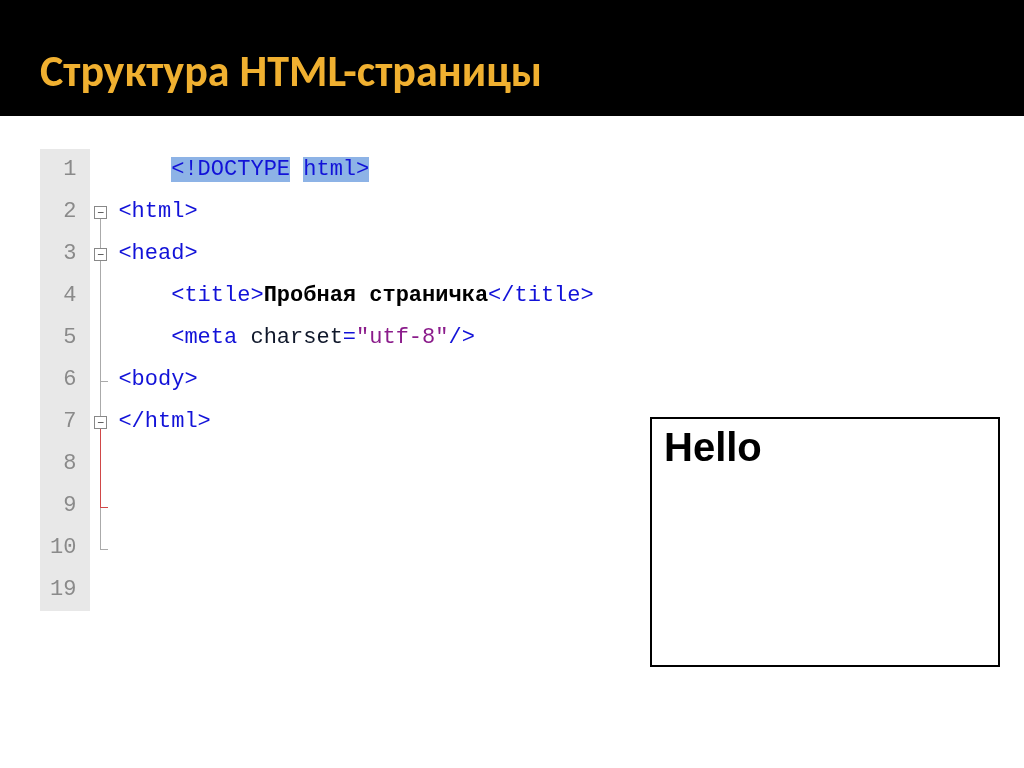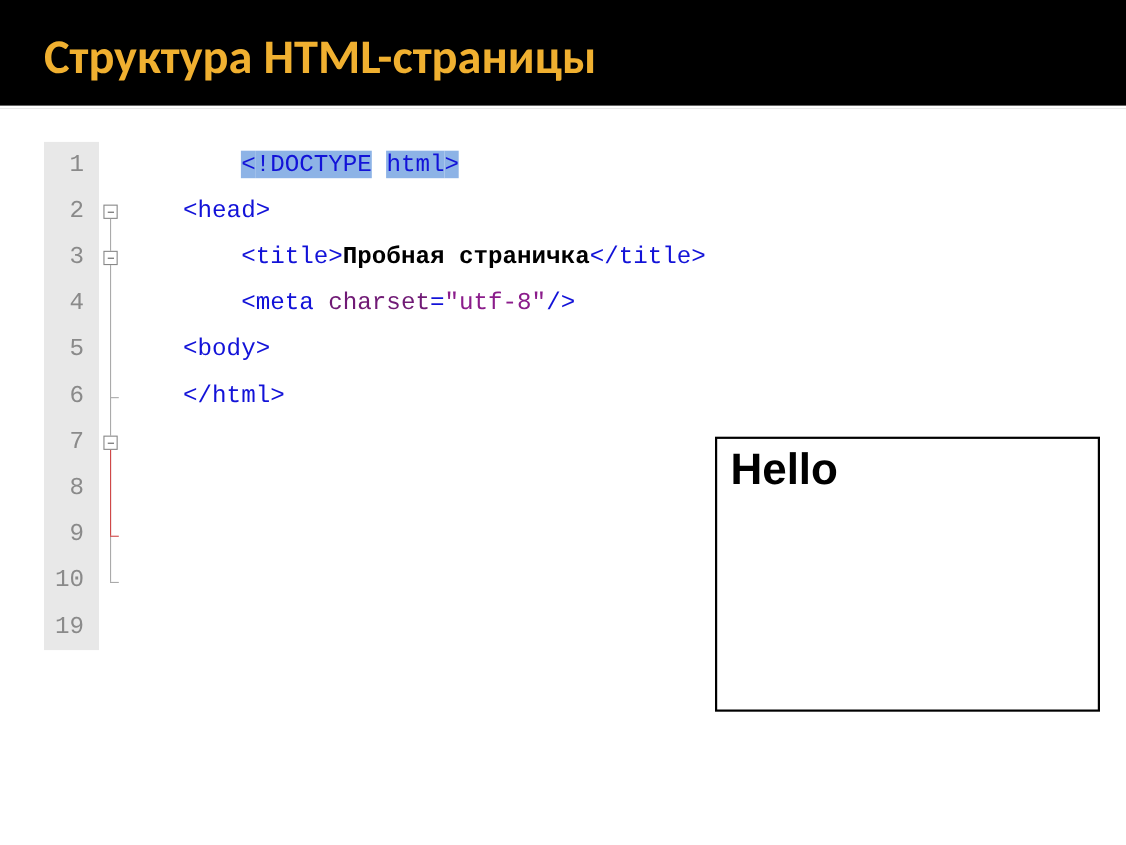--- a/index.html
+++ b/index.html
@@ -13,20 +13,21 @@
   .header-bar {
     background: #000;
     padding: 24px 40px 18px 40px;
     border-bottom: 3px solid #fff;
   }
   .slide-title {
     color: #f0b030;
     font-size: 44px;
     font-weight: bold;
     font-family: "Calibri", Arial, sans-serif;
+    margin-top: 20px;
   }
   .content-area {
     padding: 30px 40px;
     position: relative;
   }
   .code-editor {
     display: flex;
     font-family: "Courier New", monospace;
     font-size: 22px;
     line-height: 42px;
@@ -71,41 +72,40 @@
     position: absolute;
     left: 10px;
     width: 8px;
     height: 1px;
     background: #aaa;
   }
   .fold-tick.red { background: #d04848; }
   .code-lines {
     flex: 1;
     position: relative;
-    margin-left: 48px;
   }
   .code-line {
     height: 42px;
     padding-left: 2px;
     white-space: pre;
     position: relative;
   }
   .code-line.hl::before {
     content: '';
     position: absolute;
     left: 0; right: 0; top: 2px; bottom: 2px;
     background: #e1e7f5;
     z-index: -1;
   }
   .sel {
     background: #8db3e6;
   }
   .tag    { color: #1212d8; }
   .text   { color: #000; font-weight: bold; text-align: center; }
-  .attr   { color: #701a75; text-align: center; }
+  .attr   { color: #0f172a; text-align: center; }
   .val    { color: #8b1c8b; }
   .punct  { color: #1212d8; }
 
   .preview-box {
     position: absolute;
     left: 650px;
     top: 298px;
     width: 350px;
     height: 250px;
     border: 2px solid #000;
@@ -151,20 +151,21 @@
       <div class="fold-box" style="top:99px">−</div>
       <div class="fold-tick" style="top:232px"></div>
 
       <div class="fold-box" style="top:267px">−</div>
       <div class="fold-line red" style="top:280px;height:78px"></div>
       <div class="fold-tick red" style="top:358px"></div>
     </div>
 
     <div class="code-lines">
       <div class="code-line">    <span class="punct sel">&lt;</span><span class="tag sel">!DOCTYPE</span><span> </span><span class="tag sel">html</span><span class="punct sel">&gt;</span></div>
+      <div class="code-line"><span class="tag">&lt;html&gt;</span></div>
       <div class="code-line"><span class="tag">&lt;head&gt;</span></div>
       <div class="code-line">    <span class="tag">&lt;title&gt;</span><span class="text">Пробная страничка</span><span class="tag">&lt;/title&gt;</span></div>
       <div class="code-line">    <span class="tag">&lt;meta </span><span class="attr">charset</span><span class="punct">=</span><span class="val">"utf-8"</span><span class="tag">/&gt;</span></div>
       <div class="code-line"><span class="tag">&lt;body&gt;</span></div>
       <div class="code-line"><span class="tag">&lt;/html&gt;</span></div>
       <div class="code-line"></div>
     </div>
   </div>
 
   <div class="preview-box">

